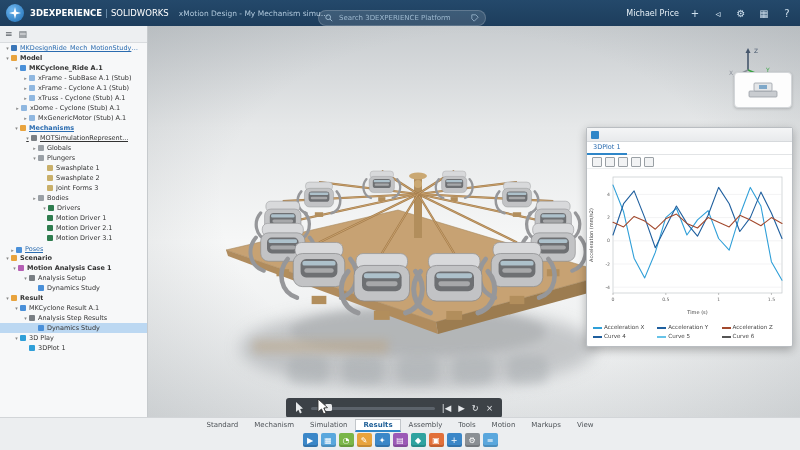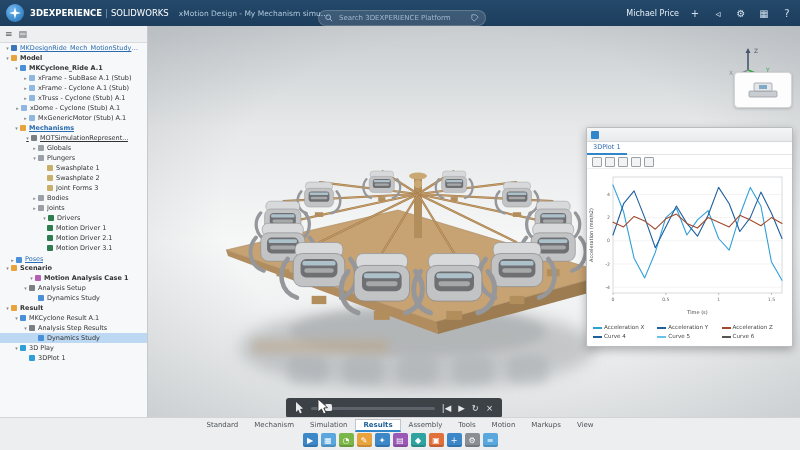--- a/index.html
+++ b/index.html
@@ -170,25 +170,20 @@
         <div class="trow" style="padding-left: 40px;">
           <span class="tw"></span>
           <span class="ti" style="background:#c9b06a"></span>
           <span class="tl">Joint Forms 3</span>
         </div>
         <div class="trow" style="padding-left: 31px;">
           <span class="tw">▸</span>
           <span class="ti" style="background:#9aa0a6"></span>
           <span class="tl">Bodies</span>
         </div>
-        <div class="trow" style="padding-left: 31px;">
-          <span class="tw">▸</span>
-          <span class="ti" style="background:#9aa0a6"></span>
-          <span class="tl">Joints</span>
-        </div>
         <div class="trow" style="padding-left: 41px; align-items: center;">
           <span class="tw">▾</span>
           <span class="ti" style="background:#2f7d4f"></span>
           <span class="tl">Drivers</span>
         </div>
         <div class="trow" style="padding-left: 40px;">
           <span class="tw"></span>
           <span class="ti" style="background:#2f7d4f"></span>
           <span class="tl">Motion Driver 1</span>
         </div>
@@ -205,21 +200,21 @@
         <div class="trow link" style="padding-left: 9px; align-items: flex-end;">
           <span class="tw">▸</span>
           <span class="ti" style="background:#4a90d9"></span>
           <span class="tl">Poses</span>
         </div>
         <div class="trow bold" style="padding-left: 4px;">
           <span class="tw">▾</span>
           <span class="ti" style="background:#e8a33d"></span>
           <span class="tl">Scenario</span>
         </div>
-        <div class="trow bold" style="padding-left: 28px; align-items: center;">
+        <div class="trow bold" style="padding-left: 11px; align-items: center;">
           <span class="tw">▾</span>
           <span class="ti" style="background:#b55fb5"></span>
           <span class="tl">Motion Analysis Case 1</span>
         </div>
         <div class="trow" style="padding-left: 22px;">
           <span class="tw">▾</span>
           <span class="ti" style="background:#7a7f84"></span>
           <span class="tl">Analysis Setup</span>
         </div>
         <div class="trow" style="padding-left: 31px;">

